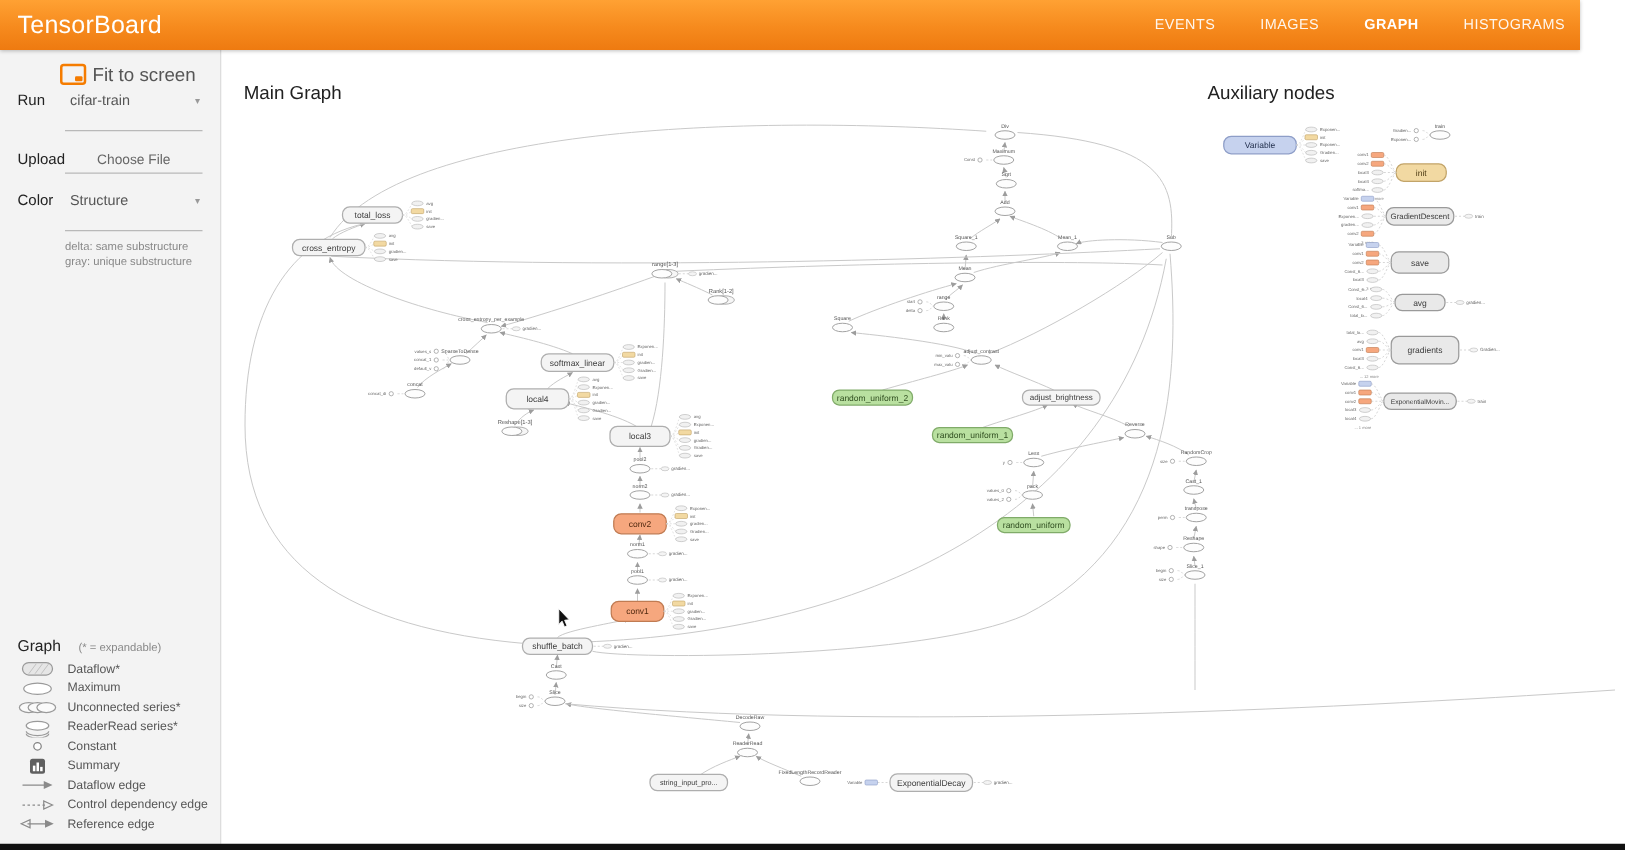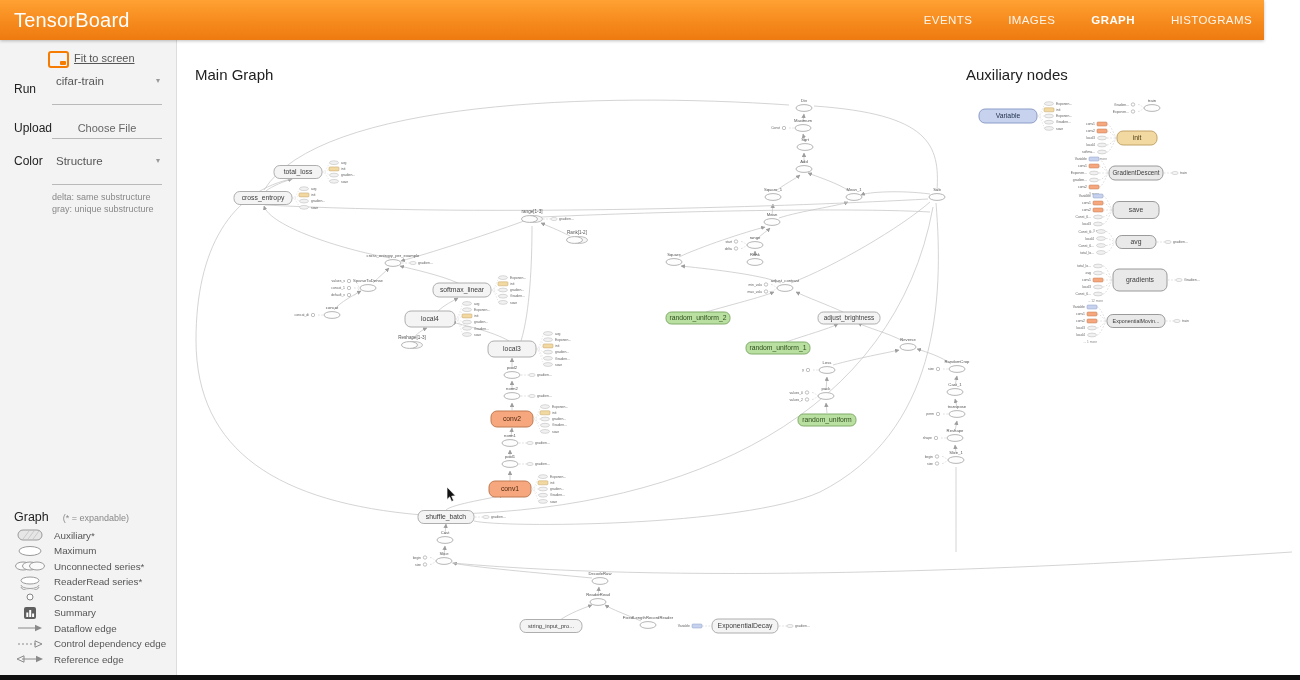--- a/index.html
+++ b/index.html
@@ -11,21 +11,21 @@
           box-shadow:0 1px 3px rgba(0,0,0,.25);display:flex;align-items:center;z-index:5;}
   .logo{color:#fff;font-size:20px;font-weight:500;margin-left:14px;letter-spacing:.2px;}
   .nav{margin-left:auto;margin-right:12px;display:flex;gap:36px;}
   .nav span{color:#fff;font-size:11.5px;font-weight:500;letter-spacing:.4px;cursor:pointer;opacity:.92;}
   .nav span.active{font-weight:700;opacity:1;}
   
   .sidebar{position:absolute;left:0;top:40px;width:176px;bottom:5px;background:#f3f3f3;
            border-right:1px solid #ddd;z-index:2;}
   .fit-icon{width:17px;height:13px;border:2px solid #f57c00;border-radius:3px;position:relative;cursor:pointer;}
   .fit-icon:after{content:"";position:absolute;right:1px;bottom:1px;width:6px;height:4px;background:#f57c00;border-radius:1px;}
-  .fit-label{font-size:11px;color:#555;text-decoration:underline;}
+  .fit-label{font-size:15px;color:#555;}
   .ctl-row{display:flex;align-items:baseline;margin:14px 14px 0 14px;}
   .ctl-label{font-size:12px;color:#222;width:38px;}
   .ctl-value{flex:1;font-size:11.5px;color:#555;border-bottom:1px solid #b9b9b9;padding:2px 2px 17px 4px;
              position:relative;cursor:pointer;}
   .ctl-value .caret{position:absolute;right:2px;top:3px;font-size:8px;color:#999;}
   .choose-file{flex:1;font-size:11px;color:#666;text-align:center;border-bottom:1px solid #b9b9b9;
                padding:3px 0 4px 0;cursor:pointer;}
   .help{margin:6px 14px 0 52px;font-size:9px;color:#888;line-height:1.35;}
   
   .legend{position:absolute;left:14px;bottom:8px;right:6px;}
@@ -51,21 +51,21 @@
       <span>IMAGES</span>
       <span class="active">GRAPH</span>
       <span>HISTOGRAMS</span>
     </nav>
 </header>
 
 <aside class="sidebar">
   <div style="position:absolute;left:48px;top:11px;" class="fit-icon"></div>
   <div style="position:absolute;left:74px;top:12px;" class="fit-label">Fit to screen</div>
 
-  <div class="ctl-row" style="margin-top:33px;align-items:center;">
+  <div class="ctl-row" style="margin-top:33px;">
     <span class="ctl-label">Run</span>
     <span class="ctl-value">
       <span>cifar-train</span>
       <span class="caret">▾</span>
     </span>
   </div>
 
   <div class="ctl-row">
     <span class="ctl-label">Upload</span>
     <span class="choose-file">Choose File</span>
@@ -89,21 +89,21 @@
       <span class="legend-note">(* = expandable)</span>
     </div>
     <div id="legend-rows">
         <div class="legend-row">
           <span class="legend-icon">
             <svg width="34" height="16" viewBox="0 0 34 16">
               <rect x="4" y="3" width="24" height="10" rx="5" fill="#e6e6e6" stroke="#9a9a9a" stroke-width="1"></rect>
               <path d="M9,12 L15,4 M14,12 L20,4 M19,12 L25,4" stroke="#c2c2c2" stroke-width="0.8" fill="none"></path>
             </svg>
           </span>
-          <span class="legend-label">Auxiliary*</span>
+          <span class="legend-label">Dataflow*</span>
         </div>
         <div class="legend-row">
           <span class="legend-icon">
             <svg width="34" height="16" viewBox="0 0 34 16">
               <ellipse cx="16" cy="8" rx="11" ry="4.5" fill="#fff" stroke="#9a9a9a"></ellipse>
             </svg>
           </span>
           <span class="legend-label">Maximum</span>
         </div>
         <div class="legend-row">

